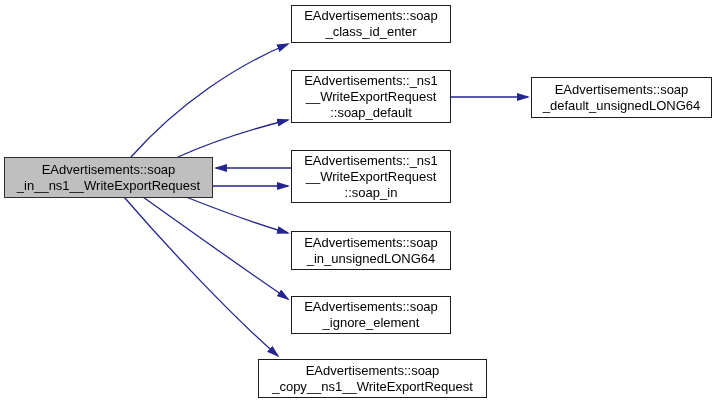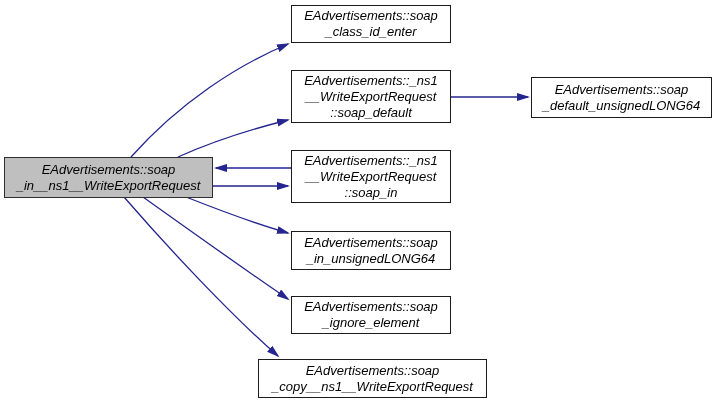--- a/index.html
+++ b/index.html
@@ -49,21 +49,20 @@
     background: var(--node-fill);
     color: var(--text);
     font-size: 13px;
     line-height: 16px;
     text-align: center;
     white-space: pre-line;
     display: flex;
     align-items: center;
     justify-content: center;
     cursor: pointer;
-    font-style: italic;
   }
   .node.highlight {
     background: var(--highlight-fill);
     border-color: #2e2e2e;
     cursor: default;
   }
 </style>
 </head>
 <body>
 

